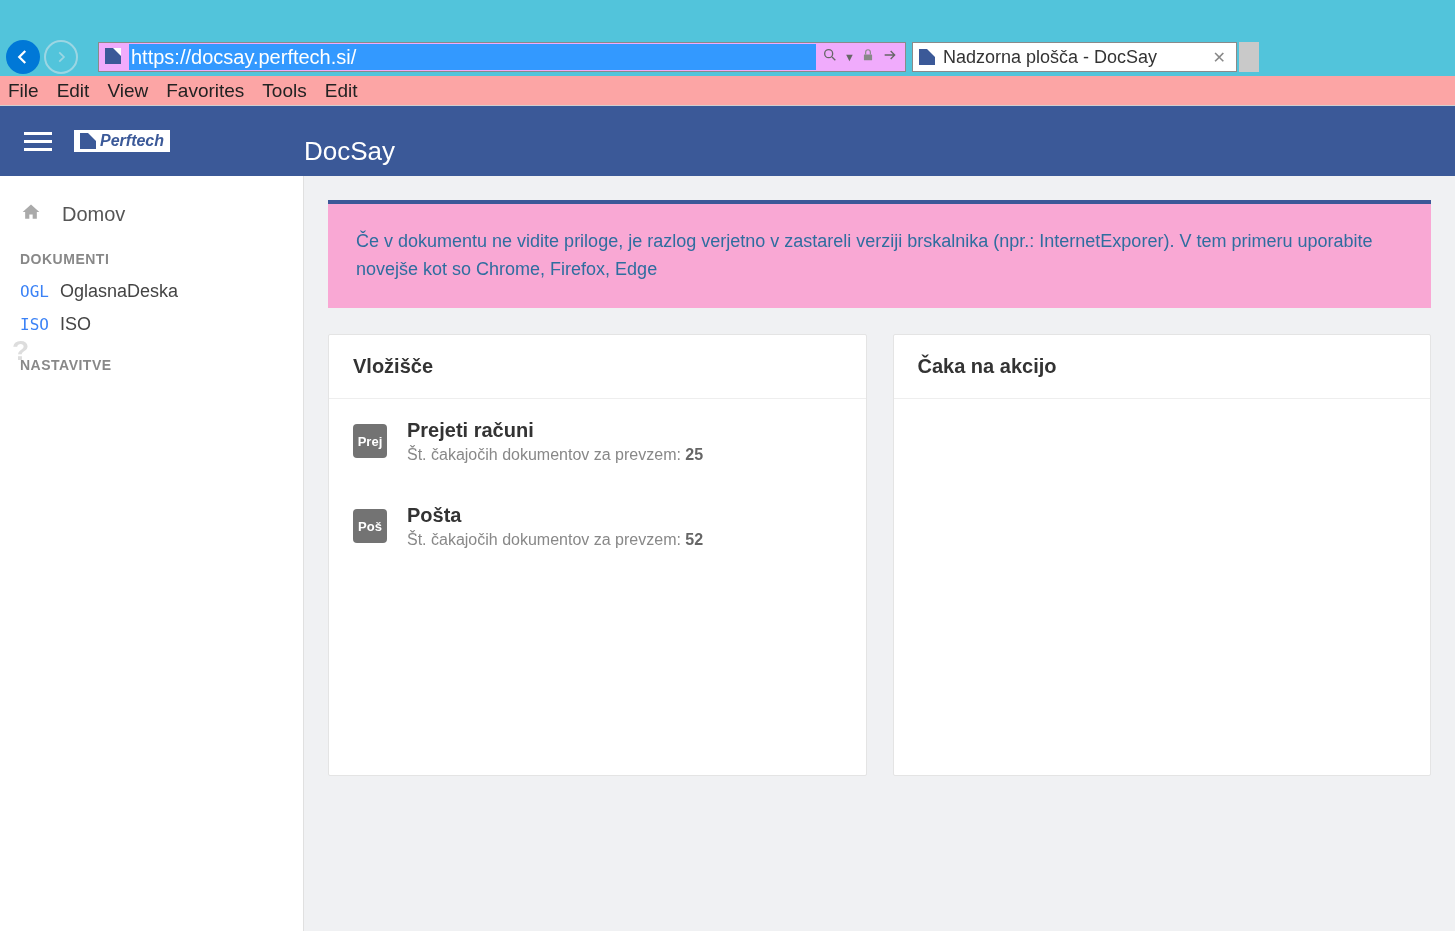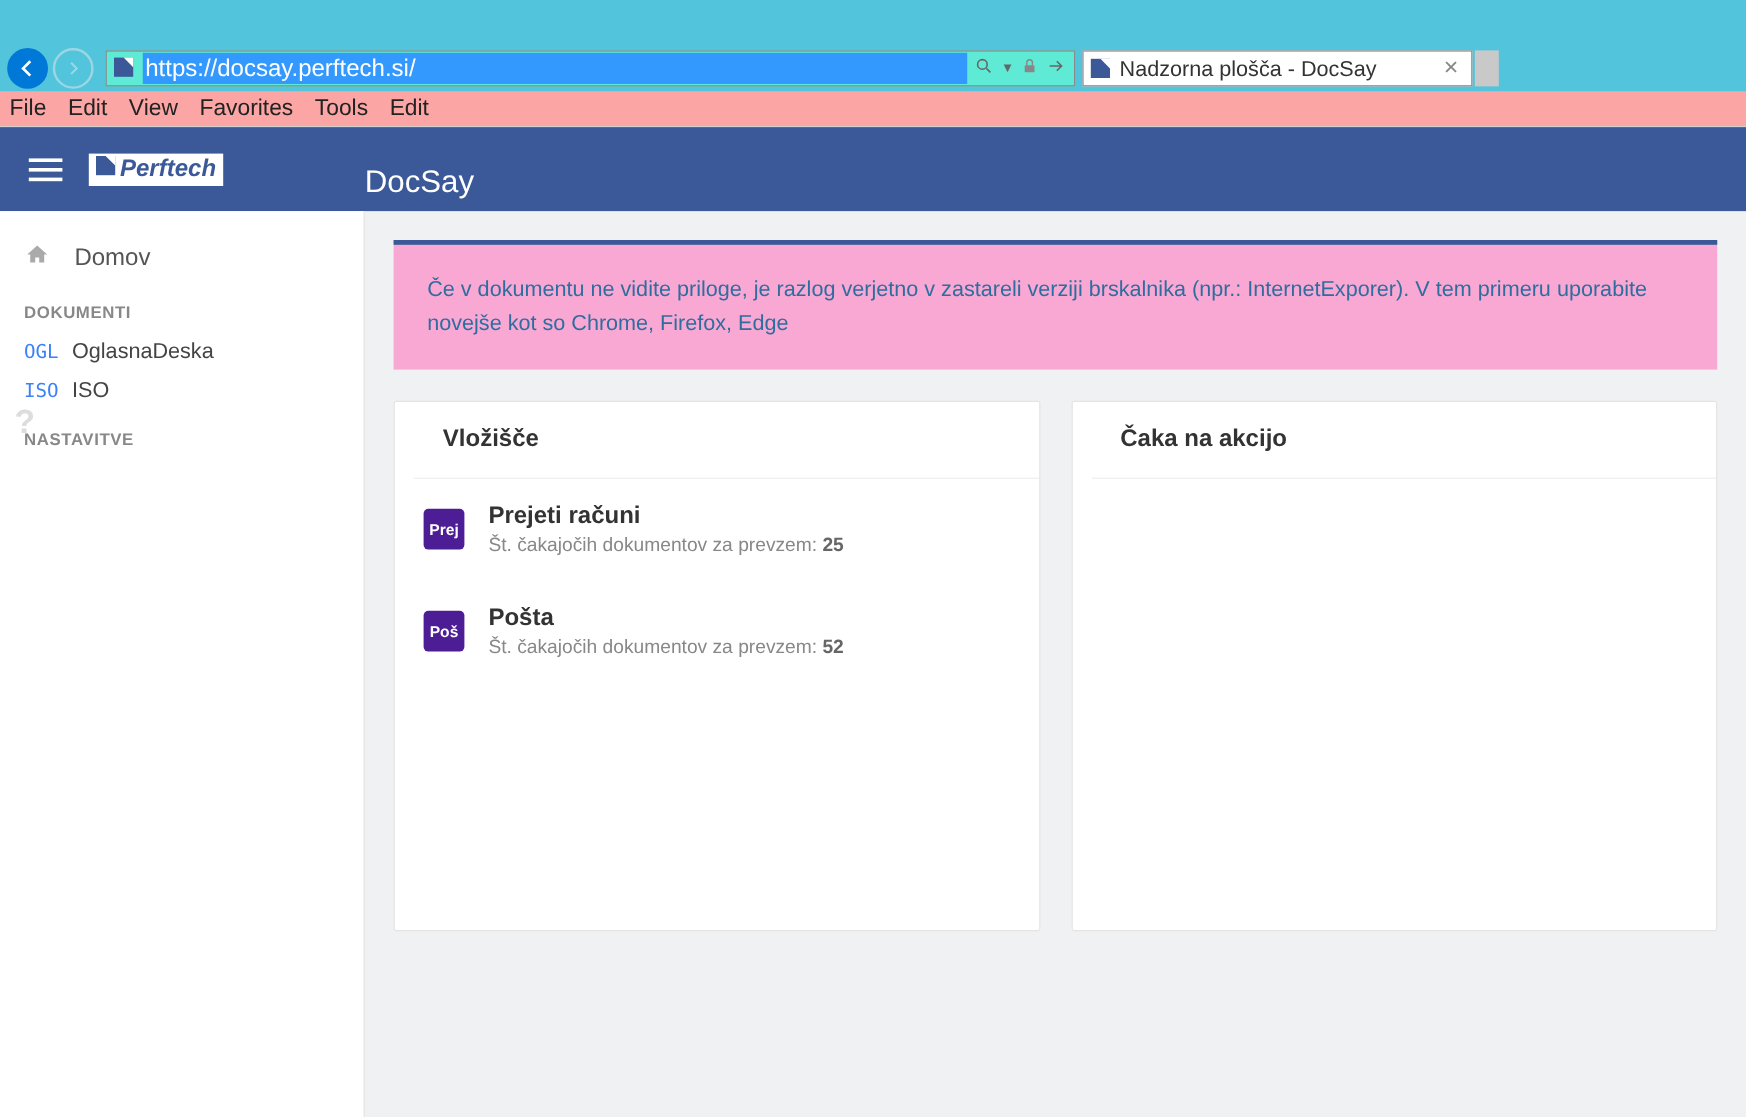--- a/index.html
+++ b/index.html
@@ -25,25 +25,25 @@
 .nav-back, .nav-fwd {
   width: 34px; height: 34px; border-radius: 50%;
   display: flex; align-items: center; justify-content: center;
   margin-right: 4px;
 }
 .nav-back { background: #0078d7; color: #fff; }
 .nav-fwd { border: 2px solid #9cd6e3; color: #9cd6e3; background: transparent; }
 .addr-box {
   flex: 0 0 808px;
   height: 30px;
-  background: #5eead4;
+  background: #f0abfc;
   border: 1px solid #8a8a8a;
   display: flex;
   align-items: center;
-  margin-left: 6px;
+  margin-left: 16px;
 }
 .addr-favicon { width: 18px; height: 18px; margin: 0 6px; }
 .addr-url {
   flex: 1;
   background: #3399ff;
   color: #fff;
   font-size: 20px;
   padding: 1px 2px;
   height: 26px;
   line-height: 24px;
@@ -98,22 +98,22 @@
   width: 304px;
   display: flex;
   align-items: center;
   padding-left: 24px;
   height: 70px;
 }
 .hamburger { display: flex; flex-direction: column; gap: 5px; margin-right: 22px; }
 .hamburger div { width: 28px; height: 3px; background: #fff; }
 .logo-box {
   background: #fff; color: #3b5998; font-weight: bold;
-  font-style: italic; padding: 2px 6px; font-size: 20px;
-  display: flex; align-items: flex-start;
+  font-style: italic; padding: 2px 6px; font-size: 16px;
+  display: flex; align-items: center;
 }
 .logo-square { width: 16px; height: 16px; background: #3b5998; margin-right: 4px; position: relative; }
 .logo-square::after { content:""; position:absolute; top:0; right:0; border-top:8px solid #fff; border-left:8px solid transparent; }
 
 .header-title {
   font-size: 26px;
   font-weight: 300;
   padding-top: 20px;
 }
 
@@ -154,27 +154,26 @@
   border-radius: 2px;
   flex: 1;
   min-height: 442px;
 }
 .card-header {
   padding: 20px 24px;
   font-size: 20px;
   font-weight: bold;
   color: #333;
   border-bottom: 1px solid #eee;
-  margin-left: 16px;
 }
 .inbox-item {
   display: flex; align-items: center; padding: 20px 24px; gap: 20px;
 }
 .doc-icon {
-  width: 34px; height: 34px; background: #4c1d95; color: #fff;
+  width: 34px; height: 34px; background: #737373; color: #fff;
   border-radius: 4px; font-size: 13px; font-weight: bold;
   display: flex; align-items: center; justify-content: center;
 }
 .inbox-text { display: flex; flex-direction: column; }
 .inbox-title { font-size: 20px; font-weight: bold; color: #333; margin-bottom: 4px; }
 .inbox-sub { font-size: 16px; color: #888; }
 .inbox-sub b { color: #666; }
 
 
 .fav-sq { width:16px; height:16px; background:#3b5998; position:relative; display:inline-block; }

